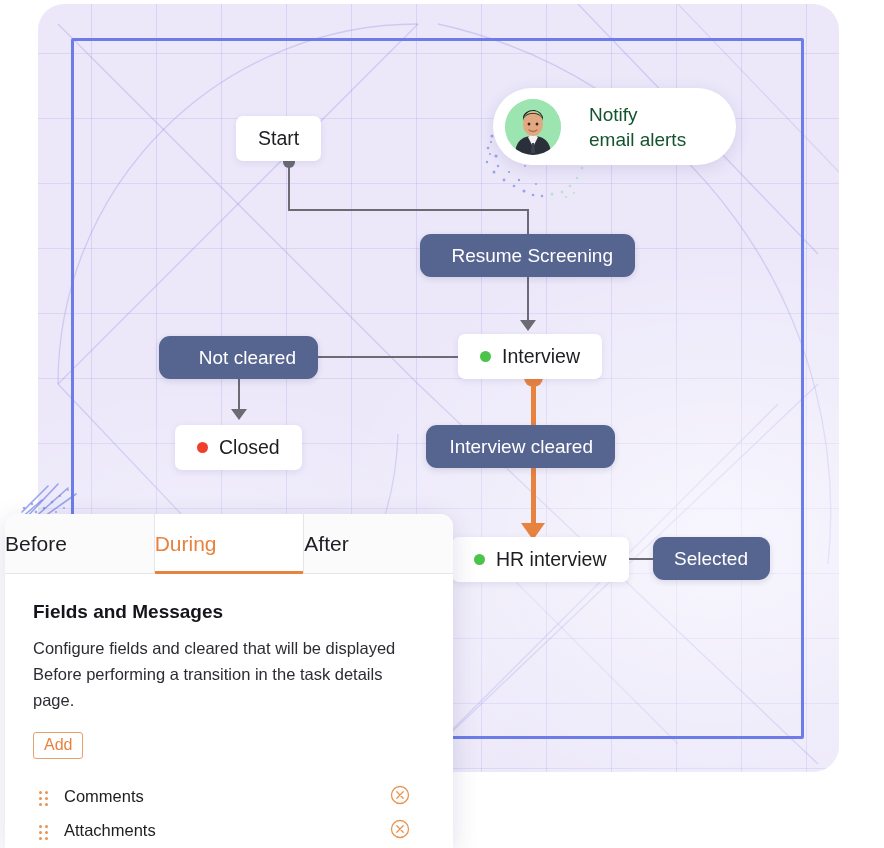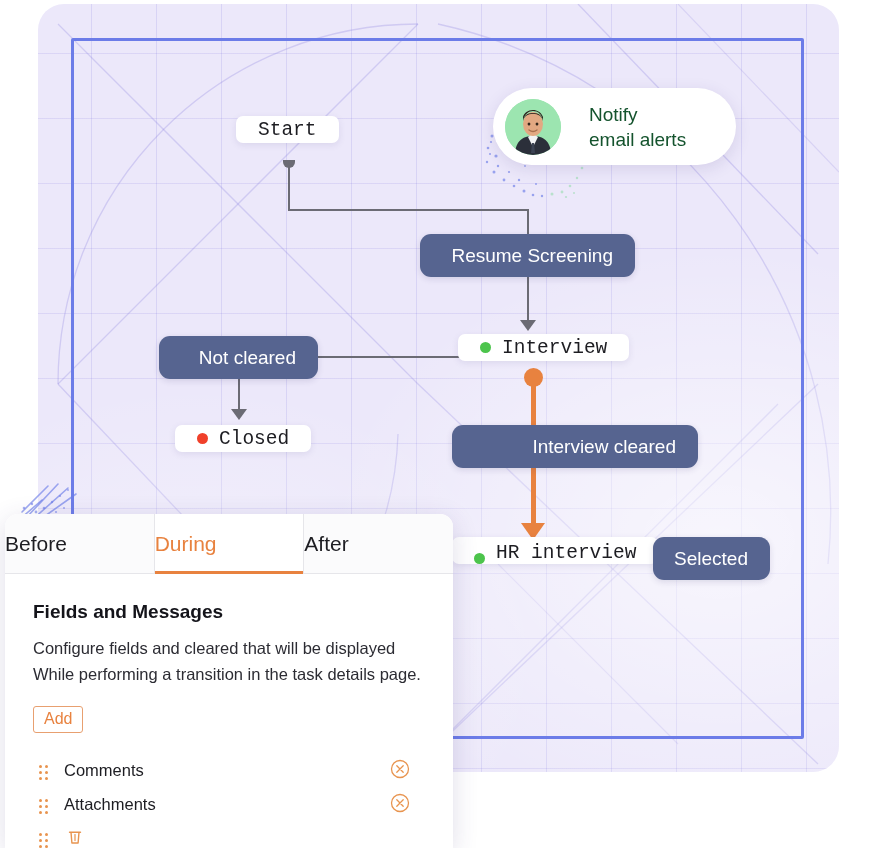--- a/index.html
+++ b/index.html
@@ -51,23 +51,22 @@
     display: flex; align-items: center;
     white-space: nowrap;
     z-index: 6;
   }
   .node-state {
     background: #ffffff;
     border-radius: 7px;
     color: #1d1d22;
     font-size: 19.5px;
     padding: 0 22px;
-    height: 27px;
+    height: 45px;
     box-shadow: 0 2px 7px rgba(60,50,120,0.10);
-    font-family: Liberation Mono, monospace;
   }
   .node-state .dot {
     width: 11px; height: 11px; border-radius: 50%;
     margin-right: 11px; flex: none;
   }
   .node-action {
     background: #566490;
     border-radius: 11px;
     color: #ffffff;
     font-size: 19px;
@@ -275,25 +274,25 @@
   <div class="node node-state" style="left:458px; top:334px;">
     <span class="dot" style="background:#4cc44c;"></span>
     <span>Interview</span>
   </div>
 
   <div class="node node-state" style="left:175px; top:425px;">
     <span class="dot" style="background:#f0402a;"></span>
     <span>Closed</span>
   </div>
 
-  <div class="node node-action" style="left:452px; top:425px; width:246px;padding-left:13px;">
+  <div class="node node-action" style="left:426px; top:425px; width:189px;padding-left:13px;">
     <span>Interview cleared</span>
   </div>
 
-  <div class="node node-state" style="left:452px; top:537px;align-items:flex-end;">
+  <div class="node node-state" style="left:452px; top:537px;">
     <span class="dot" style="background:#4cc44c;"></span>
     <span>HR interview</span>
   </div>
 
   <div class="node node-action" style="left:653px; top:537px; width:117px;">
     <span>Selected</span>
   </div>
 
   <svg class="notify-burst" width="120" height="108" viewBox="0 0 120 108">
     <g fill="#6c7ce8" fill-opacity="0.65">
@@ -396,21 +395,21 @@
       </div>
       <div class="tab">
         <span>After</span>
       </div>
     </div>
 
     <div class="panel-body">
       <div class="panel-title">Fields and Messages</div>
       <div class="panel-desc">
         <div>Configure fields and cleared that will be displayed</div>
-        <div>While performing a transition in the task details page.</div>
+        <div>Before performing a transition in the task details page.</div>
       </div>
 
       <div class="add-btn">Add</div>
 
       <div class="field-list">
 
         <div class="field-row">
           <span class="drag-handle">
             <i></i>
               <i></i>

